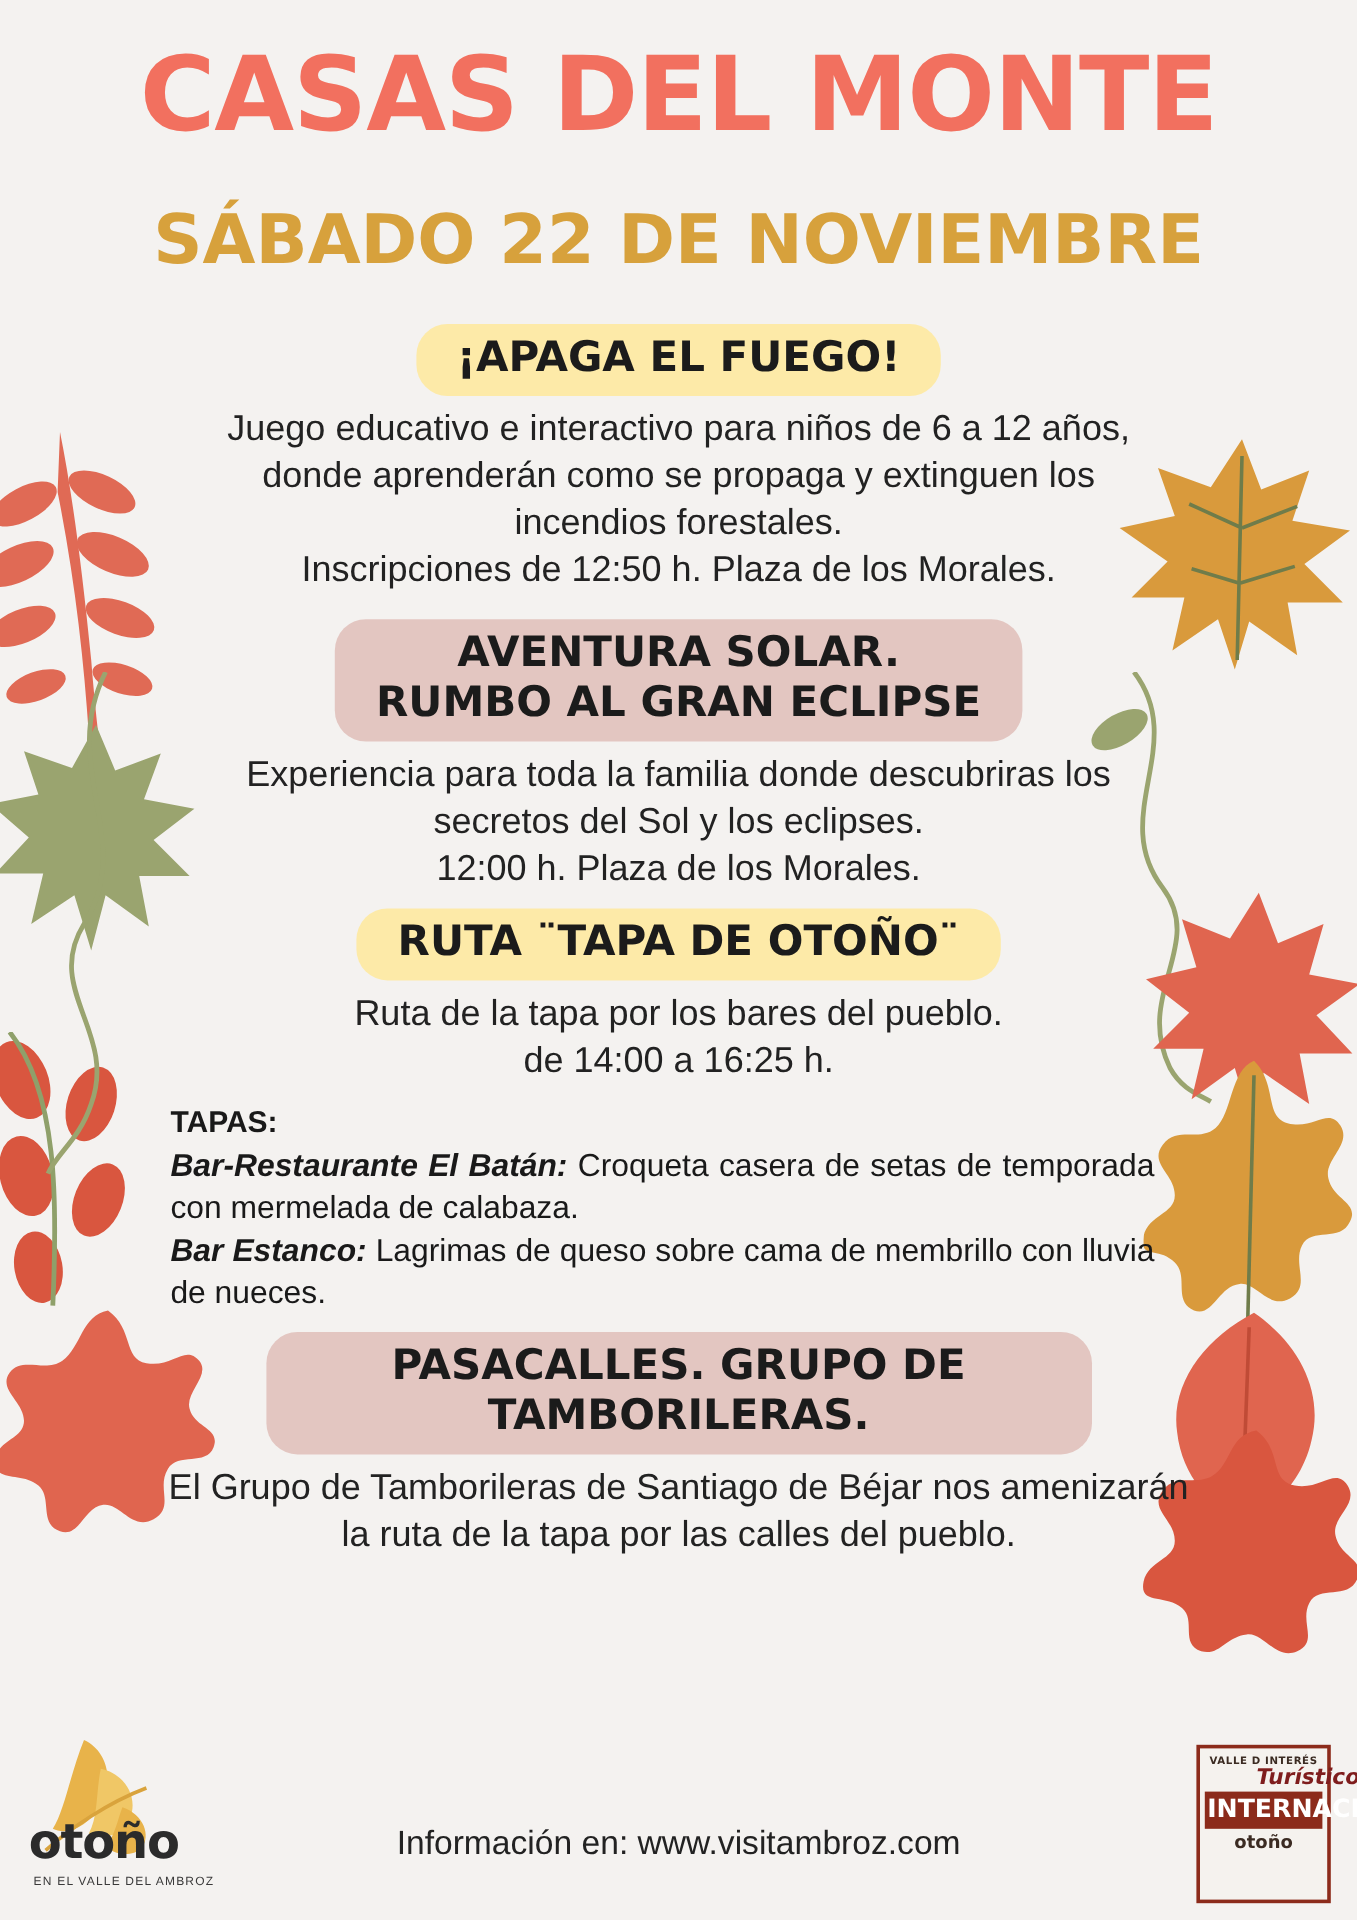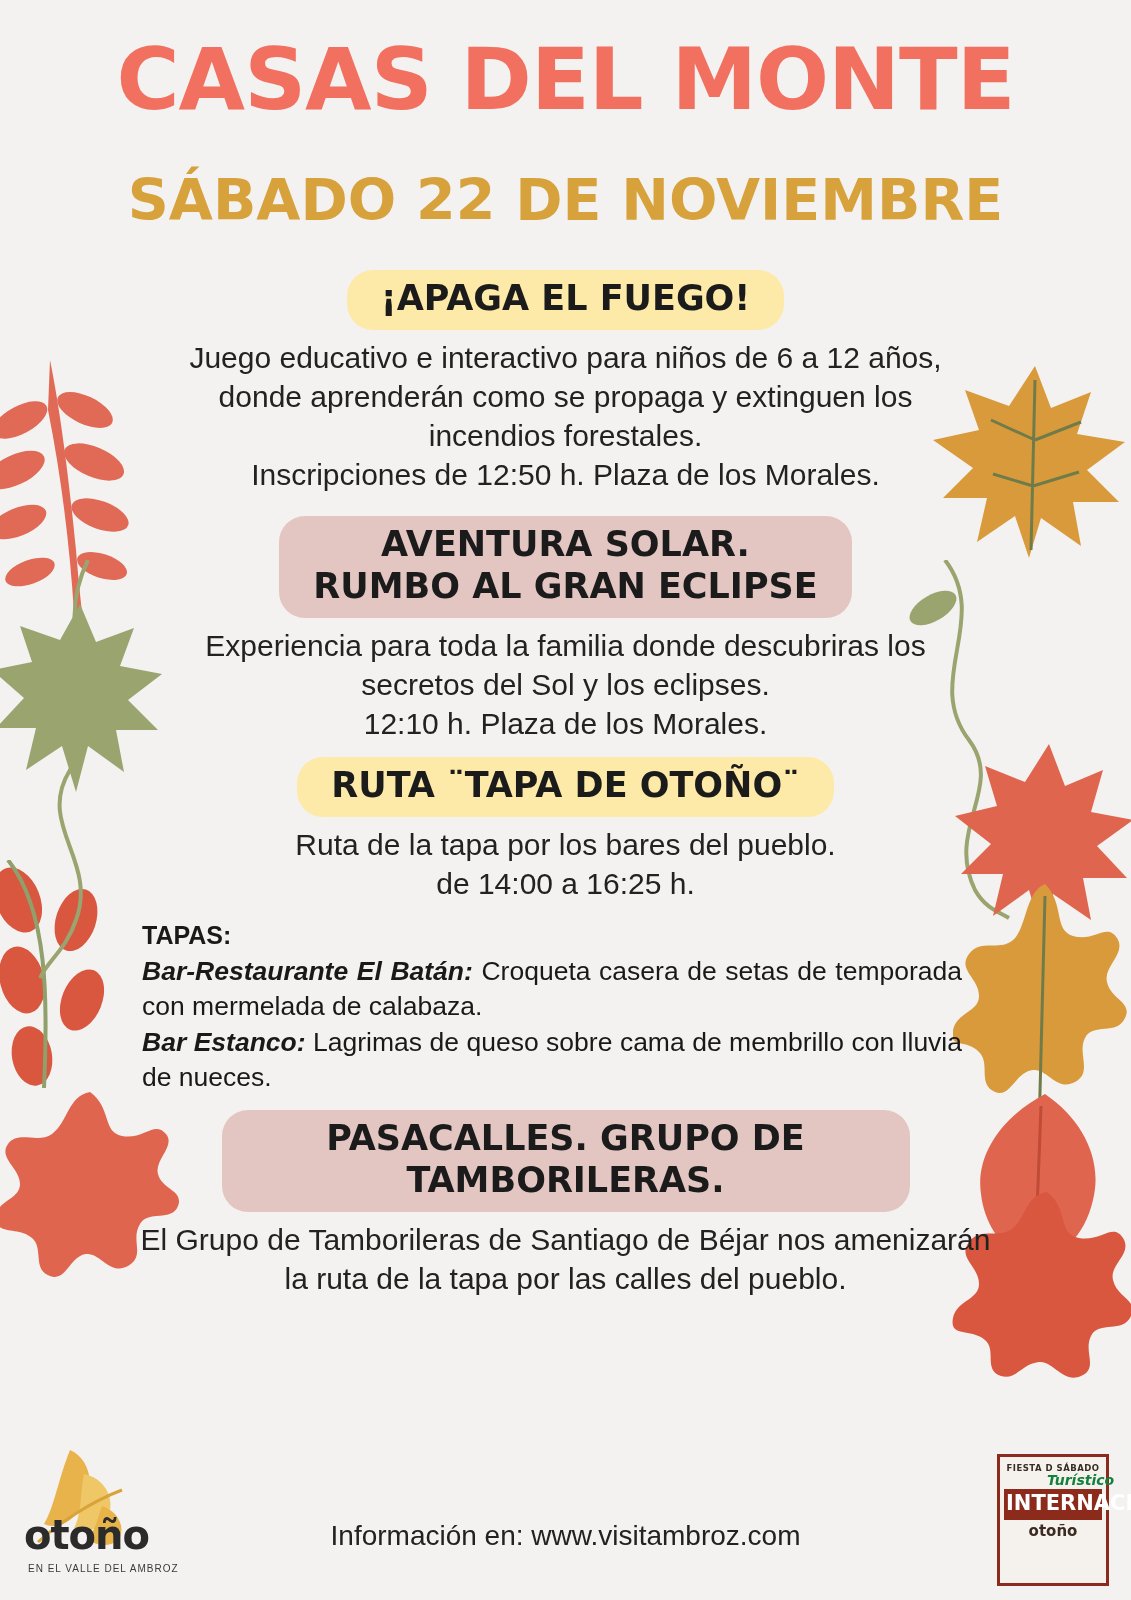--- a/index.html
+++ b/index.html
@@ -163,22 +163,22 @@
     text-align: center;
     font-family: "DejaVu Sans", sans-serif;
   }
   .badge .l1 {
     font-size: 8.5px;
     letter-spacing: .5px;
     color: #3b2b22;
     font-weight: bold;
   }
   .badge .l2 {
-    font-size: 14px;
-    color: #15803d;
+    font-size: 18px;
+    color: #7f1d1d;
     font-style: italic;
     font-weight: bold;
     line-height: 1;
     margin-bottom: 2px;
     margin-left: 43px;
   }
   .badge .l3 {
     background: #8c2b1b;
     color: #ffffff;
     font-weight: bold;
@@ -294,21 +294,21 @@
 
     <div class="band yellow">¡APAGA EL FUEGO!</div>
     <div class="para" style="white-space:pre-line;">Juego educativo e interactivo para niños de 6 a 12 años, donde aprenderán como se propaga y extinguen los incendios forestales.
 Inscripciones de 12:50 h. Plaza de los Morales.</div>
 
     <div class="spacer-md"></div>
 
     <div class="band rose" style="white-space:pre-line;">AVENTURA SOLAR.
 RUMBO AL GRAN ECLIPSE</div>
     <div class="para" style="white-space:pre-line;">Experiencia para toda la familia donde descubriras los secretos del Sol y los eclipses.
-12:10 h. Plaza de los Morales.</div>
+12:00 h. Plaza de los Morales.</div>
 
     <div class="spacer-sm"></div>
 
     <div class="band yellow">RUTA  ¨TAPA DE OTOÑO¨</div>
     <div class="para" style="white-space:pre-line;">Ruta de la tapa por los bares del pueblo.
 de 14:00 a 16:25 h.</div>
 
     <div class="tapas-block">
       <span class="tapas-head">TAPAS:</span>
       <span class="tapa-line">
@@ -334,19 +334,19 @@
         <path d="M66 36 C86 40 98 60 90 78 C84 92 66 96 56 90 C64 76 62 54 66 36 Z" fill="#f0c766"></path>
         <path d="M84 68 C102 74 108 92 100 102 C92 110 76 108 70 100 C78 92 80 78 84 68 Z" fill="#e8b34a"></path>
       </g>
       <path d="M20 104 C40 86 72 64 104 52" stroke="#d9a33c" stroke-width="3" fill="none"></path>
     </svg>
     <div class="word">otoño</div>
     <div class="tagline">EN EL VALLE DEL AMBROZ</div>
   </div>
 
   <div class="badge">
-    <div class="l1">FIESTA D SÁBADO</div>
+    <div class="l1">VALLE D INTERÉS</div>
     <div class="l2">Turístico</div>
     <div class="l3">INTERNACIONAL</div>
     <div class="l4">otoño</div>
   </div>
 
 </div>
 
 </body></html>

